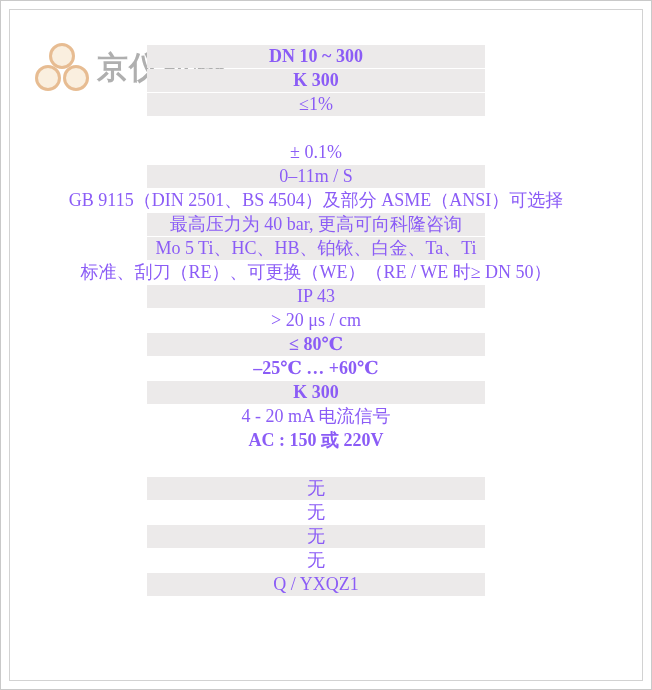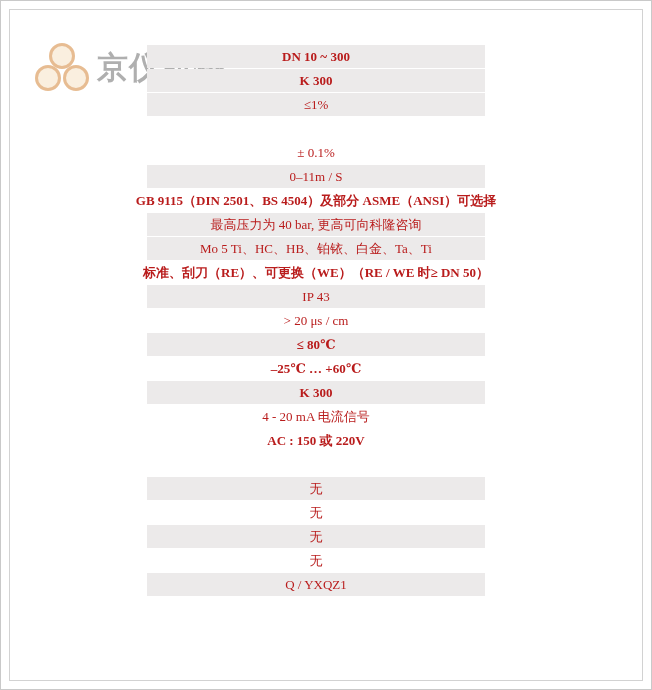--- a/index.html
+++ b/index.html
@@ -70,39 +70,38 @@
   .spec-table {
     position: absolute;
     left: 146px;
     top: 44px;
     width: 338px;
   }
   .row {
     height: 23px;
     line-height: 23px;
     text-align: center;
-    font-size: 13px;
-    color: #b91c1c;
+    font-size: 18px;
+    color: #8b5cf6;
     white-space: nowrap;
     overflow: visible;
     margin-bottom: 1px;
   }
   .row.shade { background: #eceaea; }
   .row.plain { background: #ffffff; }
   .row.spacer { background: #ffffff; height: 23px; }
   .row.bold { font-weight: bold; }
   .row.wide {
     position: relative;
   }
   .row .overflow-text {
     position: absolute;
     left: 50%;
     transform: translateX(-50%);
     white-space: nowrap;
-    font-weight: bold;
   }
 </style>
 </head>
 <body>
 
 <div class="page">
   <div class="inner-frame"></div>
 
   <div class="watermark">
     <div class="wm-mark">

